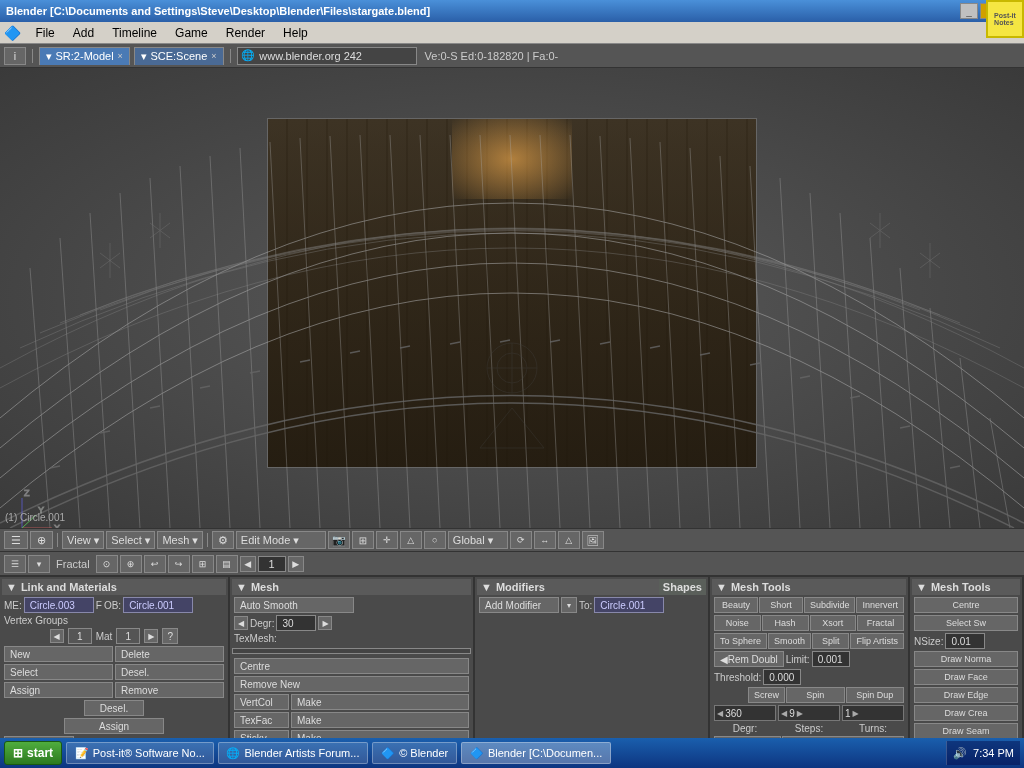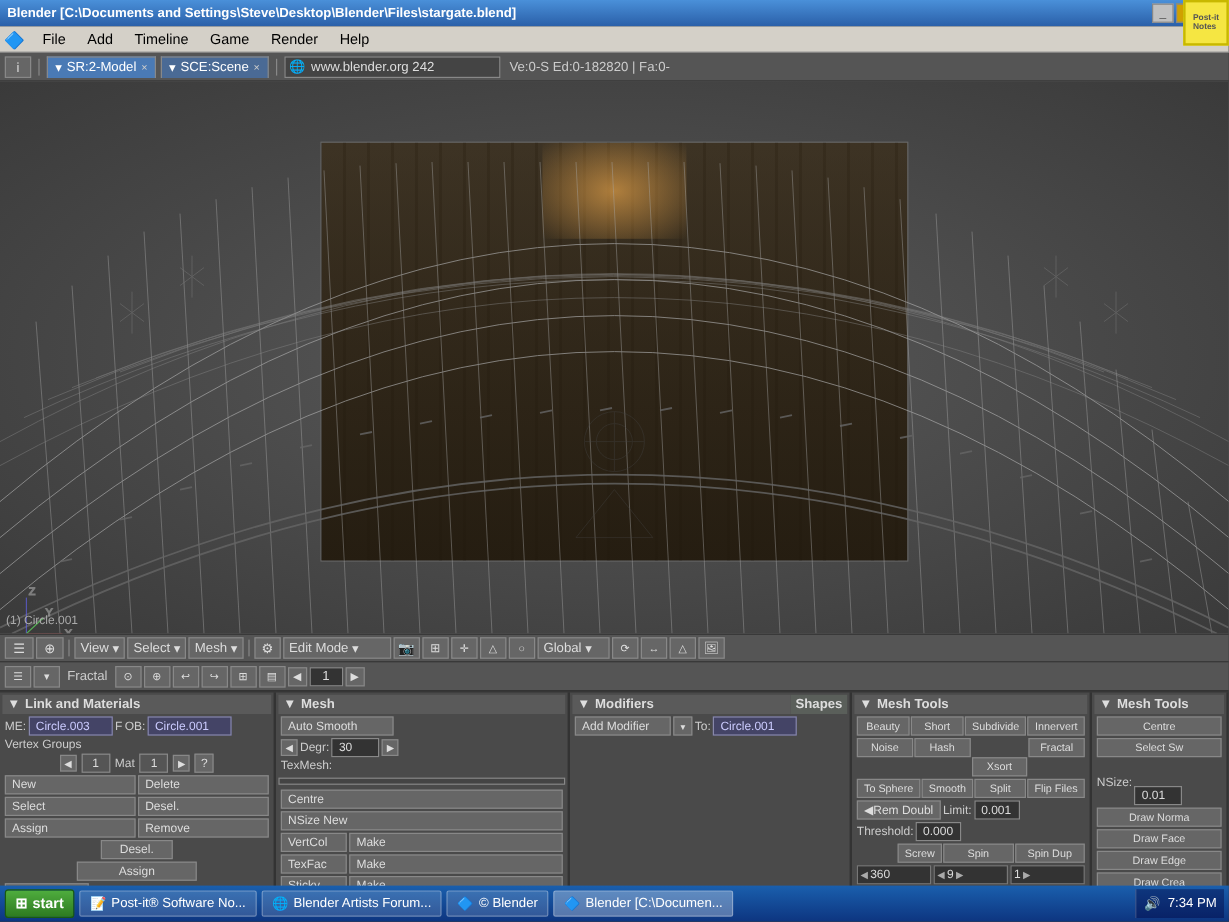--- a/index.html
+++ b/index.html
@@ -786,41 +786,41 @@
 
   </div>
 
   <div class="panel" id="panel-mesh">
     <div class="panel-header">
       <span>▼</span>
       <span>Mesh</span>
     </div>
 
     <div class="panel-row">
-      <div class="panel-btn" style="width:94px;text-align:center;">Auto Smooth</div>
+      <div class="panel-btn" style="width:120px;text-align:center;">Auto Smooth</div>
     </div>
     <div class="panel-row">
       <div style="display:flex;align-items:center;gap:2px;">
         <div style="width:14px;height:14px;background:#666;border:1px solid #888;display:flex;align-items:center;justify-content:center;font-size:8px;cursor:pointer;">◀</div>
         <span class="panel-label">Degr:</span>
         <div class="panel-btn" style="width:40px;background:#333;">30</div>
         <div style="width:14px;height:14px;background:#666;border:1px solid #888;display:flex;align-items:center;justify-content:center;font-size:8px;cursor:pointer;">▶</div>
       </div>
     </div>
 
     <div class="panel-row">
       <span class="panel-label">TexMesh:</span>
     </div>
     <div class="tex-mesh-box"></div>
 
     <div class="panel-row">
       <div class="panel-btn wide">Centre</div>
     </div>
     <div class="panel-row">
-      <div class="panel-btn wide">NSize New</div>
+      <div class="panel-btn wide">Remove New</div>
     </div>
 
     <div class="panel-row">
       <div class="panel-btn" style="width:55px;">VertCol</div>
       <div class="panel-btn wide">Make</div>
     </div>
     <div class="panel-row">
       <div class="panel-btn" style="width:55px;">TexFac</div>
       <div class="panel-btn wide">Make</div>
     </div>
@@ -864,29 +864,29 @@
     <div class="mesh-tools-grid4">
       <div class="panel-btn" style="font-size:9px;justify-content:center;">Beauty</div>
       <div class="panel-btn" style="font-size:9px;justify-content:center;">Short</div>
       <div class="panel-btn" style="font-size:9px;justify-content:center;">Subdivide</div>
       <div class="panel-btn" style="font-size:9px;justify-content:center;">Innervert</div>
     </div>
 
     <div class="mesh-tools-grid4">
       <div class="panel-btn" style="font-size:9px;justify-content:center;">Noise</div>
       <div class="panel-btn" style="font-size:9px;justify-content:center;">Hash</div>
-      <div class="panel-btn" style="font-size:9px;justify-content:center;margin-top:16px;">Xsort</div>
+      <div class="panel-btn" style="font-size:9px;justify-content:center;">Xsort</div>
       <div class="panel-btn" style="font-size:9px;justify-content:center;">Fractal</div>
     </div>
 
     <div class="mesh-tools-grid4">
       <div class="panel-btn" style="font-size:9px;justify-content:center;">To Sphere</div>
       <div class="panel-btn" style="font-size:9px;justify-content:center;">Smooth</div>
       <div class="panel-btn" style="font-size:9px;justify-content:center;">Split</div>
-      <div class="panel-btn" style="font-size:9px;justify-content:center;">Flip Files</div>
+      <div class="panel-btn" style="font-size:9px;justify-content:center;">Flip Artists</div>
     </div>
 
     <div class="panel-row">
       <div class="panel-btn">
         <span>◀</span>
         <span>Rem Doubl</span>
       </div>
       <span class="panel-label">Limit:</span>
       <div class="panel-btn" style="background:#333;width:38px;">0.001</div>
     </div>
@@ -939,21 +939,21 @@
 
     <div class="panel-row">
       <div class="panel-btn wide" style="font-size:9px;justify-content:center;">Centre</div>
     </div>
     <div class="panel-row">
       <div class="panel-btn wide" style="font-size:9px;justify-content:center;">Select Sw</div>
     </div>
 
     <div class="panel-row">
       <span class="panel-label">NSize:</span>
-      <div class="panel-btn" style="background:#333;width:40px;margin-top:22px;">0.01</div>
+      <div class="panel-btn" style="background:#333;width:40px;">0.01</div>
     </div>
 
     <div class="panel-row">
       <div class="panel-btn wide" style="font-size:9px;justify-content:center;">Draw Norma</div>
     </div>
     <div class="panel-row">
       <div class="panel-btn wide" style="font-size:9px;justify-content:center;">Draw Face</div>
     </div>
     <div class="panel-row">
       <div class="panel-btn wide" style="font-size:9px;justify-content:center;">Draw Edge</div>

